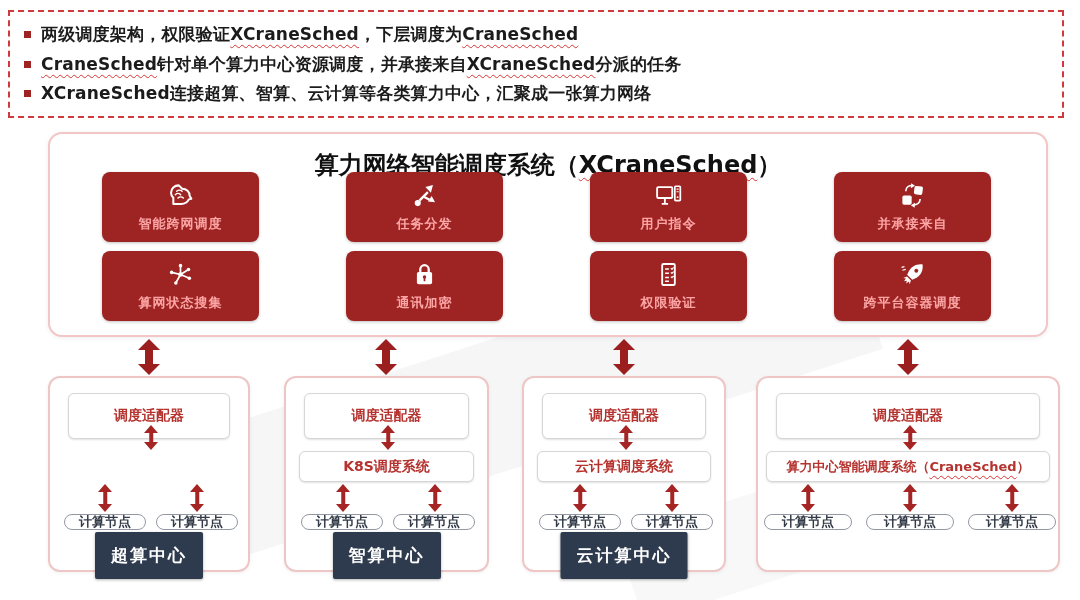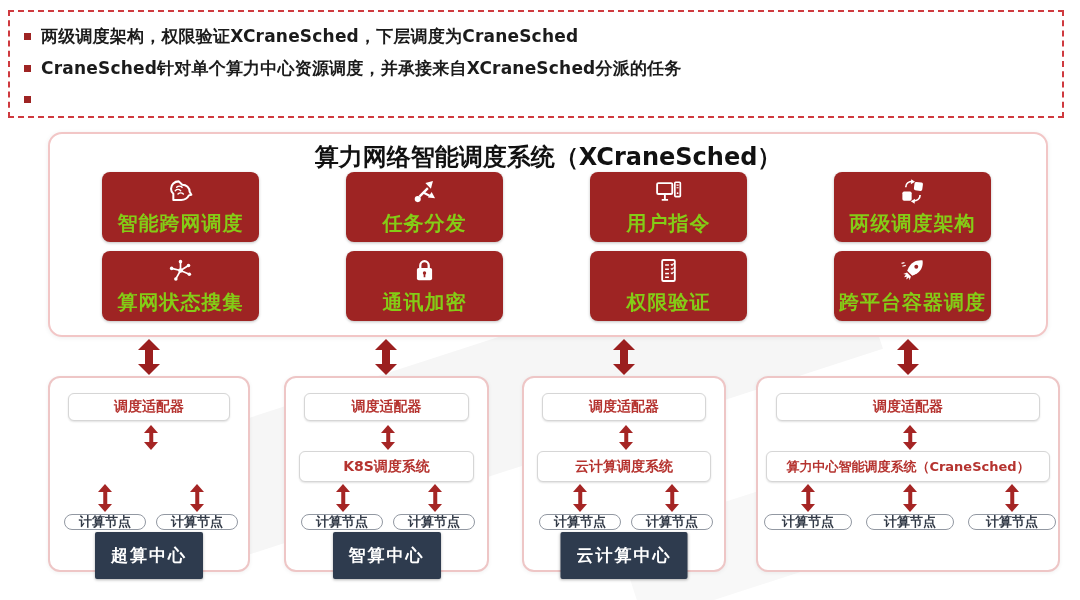--- a/index.html
+++ b/index.html
@@ -12,56 +12,56 @@
   .wm1 { width:700px; height:130px; left:180px; top:330px; transform:rotate(-18deg); }
   .wm2 { width:420px; height:90px; left:620px; top:470px; transform:rotate(-18deg); background:#f8f8f8; }
 
   
   .bullets-box { position:absolute; left:8px; top:10px; width:1056px; height:108px; z-index:2;
                  border:2px dashed #cf3a3f; background:#ffffff;
                  display:flex; flex-direction:column; justify-content:space-evenly; padding:4px 14px; }
   .bullet-row { display:flex; align-items:flex-start; gap:10px; }
   .bullet-sq { width:7px; height:7px; background:#9e2423; margin-top:8px; flex:0 0 auto; }
   .bullet-text { font-size:17px; font-weight:700; color:#1b1b1b; line-height:1.35; letter-spacing:0.2px; }
-  .wavy { text-decoration-style:wavy; text-decoration-color:#d93636;
+  .wavy { text-decoration:underline; text-decoration-style:wavy; text-decoration-color:#d93636;
           text-decoration-thickness:1px; text-underline-offset:4px; }
 
   
   .main-panel { position:absolute; left:48px; top:132px; width:1000px; height:205px; z-index:2;
                 background:#ffffff; border:2px solid #f2c6c6; border-radius:14px;
                 box-shadow:0 1px 5px rgba(0,0,0,0.07); }
-  .panel-title { text-align:center; margin-top:7px; font-size:24px; font-weight:700; color:#111; }
+  .panel-title { text-align:center; margin-top:15px; font-size:24px; font-weight:700; color:#111; }
   .features-grid { position:absolute; left:52px; top:38px; display:grid;
                    grid-template-columns:repeat(4,157px); column-gap:87px; row-gap:9px; }
   .feature-box { width:157px; height:70px; background:#9e2423; border-radius:8px;
                  display:flex; flex-direction:column; align-items:center; justify-content:center; gap:5px;
                  box-shadow:0 1px 3px rgba(0,0,0,0.25); }
   .ficon { height:28px; display:flex; align-items:center; justify-content:center; }
-  .flabel { color:#84cc16; font-size:20px; font-weight:700; letter-spacing:1px; }
+  .flabel { color:#fca5a5; font-size:13px; font-weight:700; letter-spacing:1px; }
 
   
   .dbl-arrow { position:absolute; z-index:2; }
   .dbl-arrow .shaft { position:absolute; left:50%; transform:translateX(-50%); background:#9b1f1f; }
   .dbl-arrow .head { position:absolute; left:50%; transform:translateX(-50%); width:0; height:0; }
   .big { width:22px; height:36px; }
   .big .shaft { top:9px; bottom:9px; width:8px; }
   .big .head.up   { top:0;    border-left:11px solid transparent; border-right:11px solid transparent; border-bottom:11px solid #9b1f1f; }
   .big .head.down { bottom:0; border-left:11px solid transparent; border-right:11px solid transparent; border-top:11px solid #9b1f1f; }
   .small { width:14px; }
   .small .shaft { top:7px; bottom:7px; width:3.5px; background:#a52524; }
   .small .head.up   { top:0;    border-left:7px solid transparent; border-right:7px solid transparent; border-bottom:8px solid #a52524; }
   .small .head.down { bottom:0; border-left:7px solid transparent; border-right:7px solid transparent; border-top:8px solid #a52524; }
 
   
   .center-col { position:absolute; top:376px; height:196px; z-index:2; background:#ffffff;
                 border:2px solid #eec6c6; border-radius:12px; box-shadow:0 1px 4px rgba(0,0,0,0.06); }
   .inner-box { position:absolute; background:#ffffff; border:1px solid #d6d6d6; border-radius:6px;
                box-shadow:0 1px 2px rgba(0,0,0,0.12); display:flex; align-items:center; justify-content:center;
                color:#b5332f; font-weight:600; font-size:14px; white-space:nowrap; }
-  .adapter { left:18px; right:18px; top:15px; height:28px; }
+  .adapter { left:18px; right:18px; top:15px; height:46px; }
   .system  { left:13px; right:13px; top:73px; height:31px; }
   .system.tight { font-size:13px; left:8px; right:8px; }
   .node { position:absolute; top:136px; height:16px; background:#ffffff; border:1.5px solid #9298a2;
           border-radius:8px; display:flex; align-items:center; justify-content:center;
           color:#333b48; font-weight:600; font-size:13px; }
   .center-label { position:absolute; bottom:-9px; left:50%; transform:translateX(-50%);
                   background:#2e3b4e; color:#ffffff; font-size:17px; font-weight:700; letter-spacing:2px;
                   padding:12px 16px; border-radius:2px; white-space:nowrap; box-shadow:0 1px 3px rgba(0,0,0,0.3); }
 </style>
 </head>
@@ -75,20 +75,21 @@
     <div class="bullet-row">
       <span class="bullet-sq"></span>
       <p class="bullet-text"><span>两级调度架构，权限验证</span><span class="wavy">XCraneSched</span><span>，下层调度为</span><span class="wavy">CraneSched</span></p>
     </div>
     <div class="bullet-row">
       <span class="bullet-sq"></span>
       <p class="bullet-text"><span class="wavy">CraneSched</span><span>针对单个算力中心资源调度，并承接来自</span><span class="wavy">XCraneSched</span><span>分派的任务</span></p>
     </div>
     <div class="bullet-row">
       <span class="bullet-sq"></span>
+      <p class="bullet-text"><span>XCraneSched连接超算、智算、云计算等各类算力中心，汇聚成一张算力网络</span></p>
     </div>
   </div>
 
   <div class="main-panel">
     <div class="panel-title"><span>算力网络智能调度系统（</span><span class="wavy">XCraneSched</span><span>）</span></div>
     <div class="features-grid">
 
       <div class="feature-box">
         <span class="ficon">
           <svg width="27" height="27" viewBox="0 0 32 32">
@@ -129,21 +130,21 @@
         <span class="ficon">
           <svg width="27" height="27" viewBox="0 0 32 32">
               <rect x="4" y="16" width="11" height="11" rx="2" fill="#fff"></rect>
               <rect x="18" y="5" width="10" height="10" rx="2" fill="#fff" transform="rotate(8 23 10)"></rect>
               <path d="M8 11 c0-4.5 3.5-7 8-7" stroke="#fff" stroke-width="2" fill="none"></path>
               <path d="M14.5 1.5 l4.5 3 -5 3 z" fill="#fff"></path>
               <path d="M25 20 c0 4.5-3.5 7-8 7" stroke="#fff" stroke-width="2" fill="none"></path>
               <path d="M18.5 30.5 l-4.5-3 5-3 z" fill="#fff"></path>
             </svg>
         </span>
-        <span class="flabel">两级调度架构</span>
+        <span class="flabel">并承接来自</span>
       </div>
 
       <div class="feature-box">
         <span class="ficon">
           <svg width="27" height="27" viewBox="0 0 32 32">
               <g stroke="#fff" stroke-width="2">
                 <path d="M16 16 L16 5.5 M16 16 L25.5 10 M16 16 L26.5 20.5 M16 16 L10.5 26 M16 16 L5.5 13.5"></path>
               </g>
               <circle cx="16" cy="16" r="2.8" fill="#fff"></circle>
               <circle cx="16" cy="5.5" r="2.1" fill="#fff"></circle>

